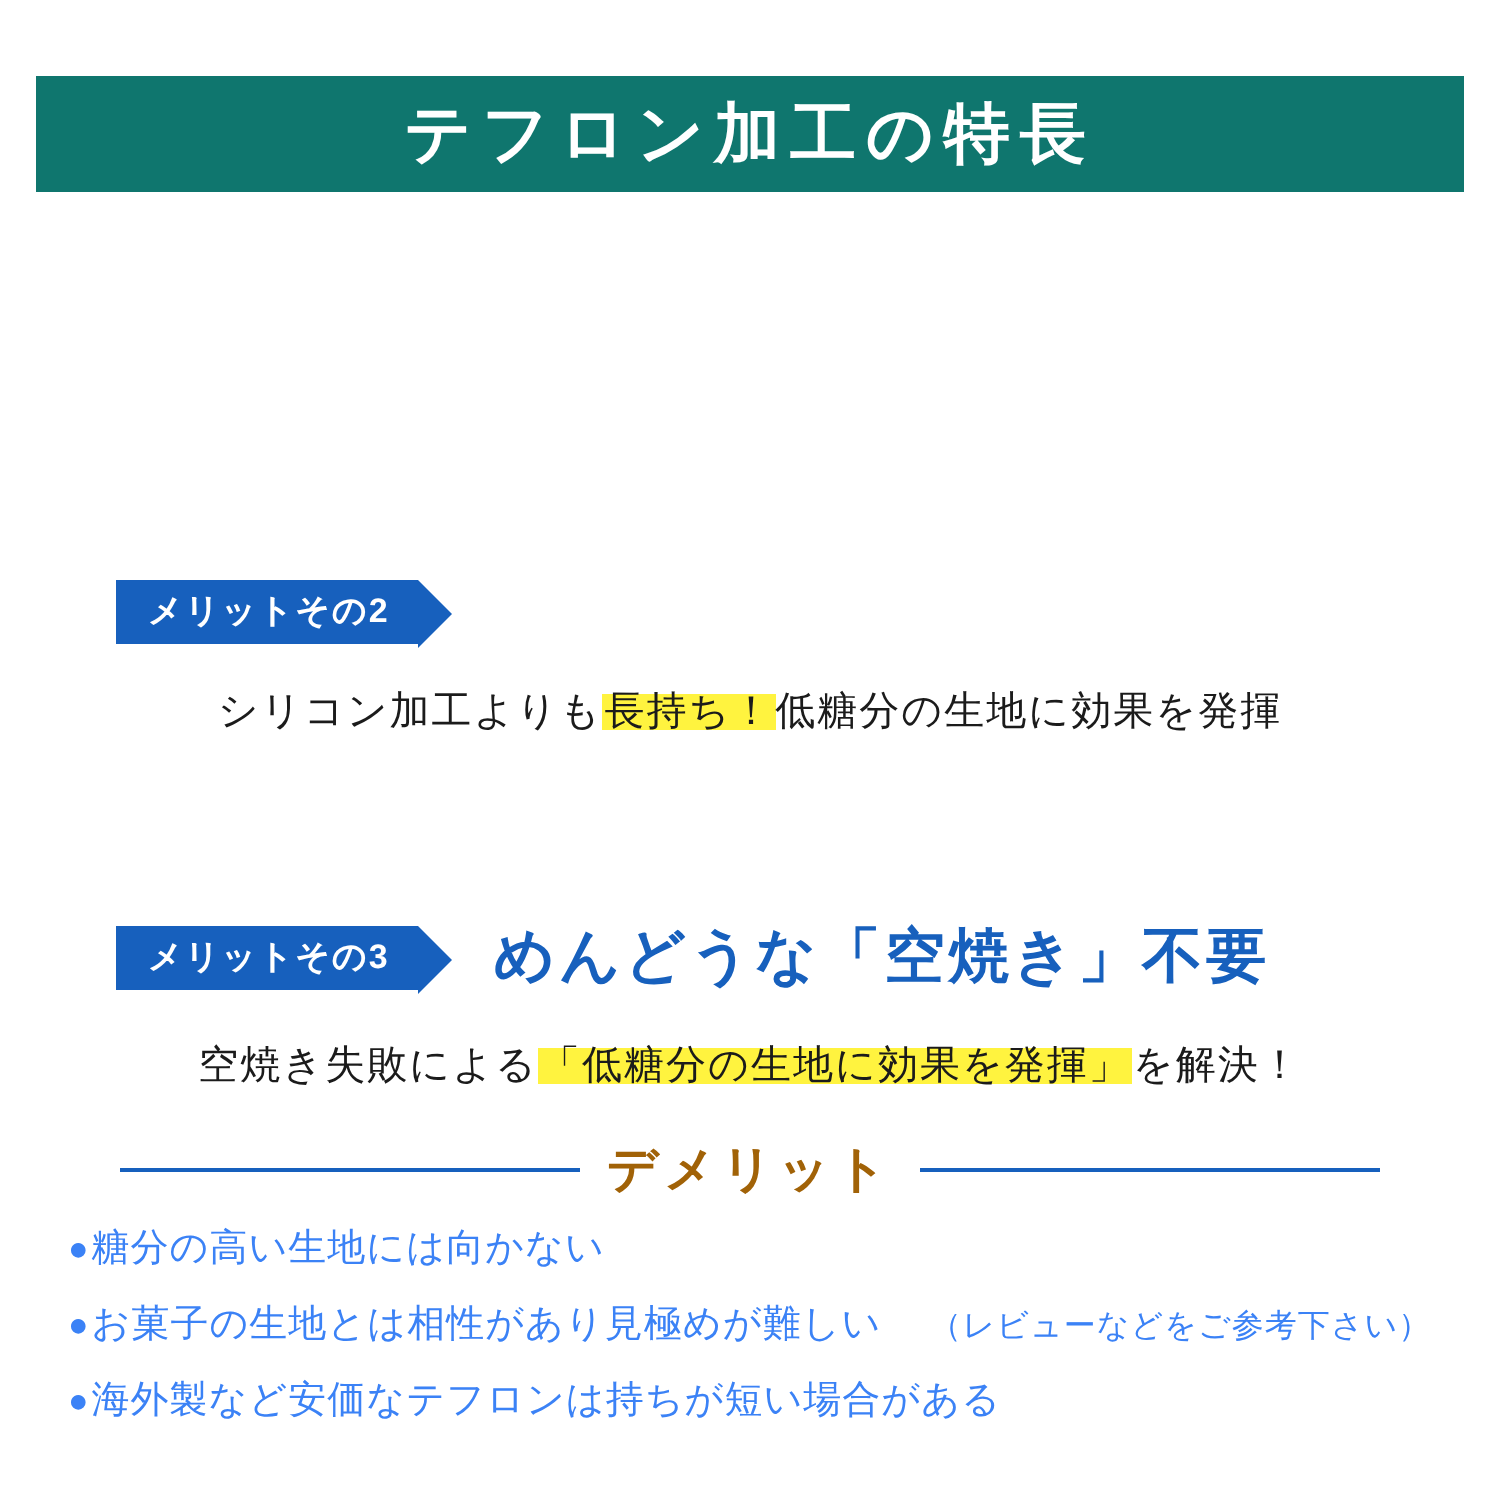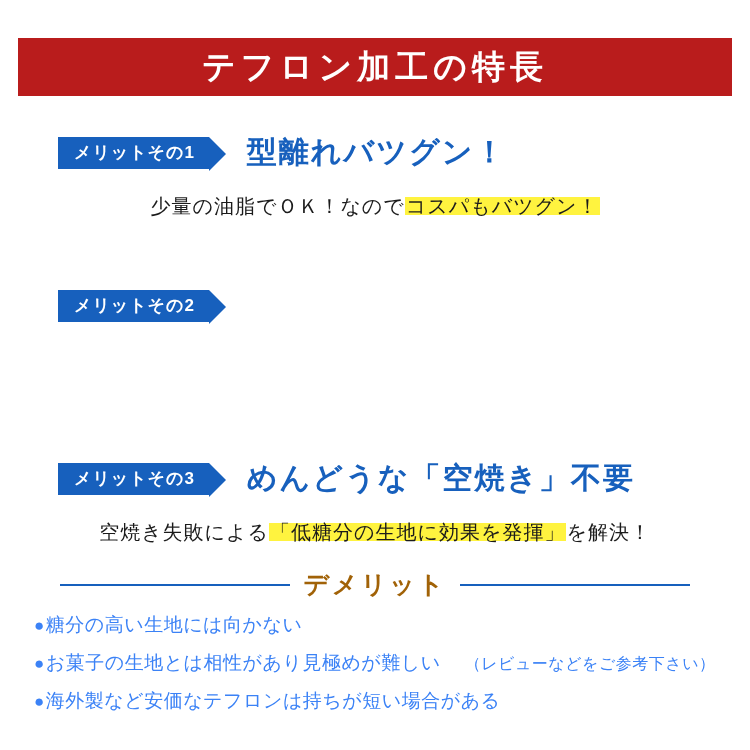--- a/index.html
+++ b/index.html
@@ -21,21 +21,21 @@
     box-sizing: border-box;
   }
 
   
   .title-banner {
     position: absolute;
     left: 18px;
     top: 38px;
     width: 714px;
     height: 58px;
-    background: #b91c1c;
+    background: #0f766e;
     display: flex;
     align-items: center;
     justify-content: center;
   }
   .title-banner .title-text {
     color: #ffffff;
     font-size: 33px;
     font-weight: bold;
     letter-spacing: 5px;
     font-family: "Liberation Serif", serif;
@@ -144,33 +144,27 @@
 </style>
 </head>
 <body>
 
 <div class="page">
 
   <div class="title-banner">
     <span class="title-text">テフロン加工の特長</span>
   </div>
 
-  <div class="merit" style="top:132px;">
-    <div class="merit-head">
-      <span class="merit-tag">メリットその1</span>
-      <span class="merit-title">型離れバツグン！</span>
-    </div>
-    <div class="merit-body">
-      <span>少量の油脂でＯＫ！なので</span><span class="hl">コスパもバツグン！</span><span></span>
-    </div>
-  </div>
 
   <div class="merit" style="top:290px;">
     <div class="merit-head">
       <span class="merit-tag">メリットその2</span>
+    </div>
+    <div class="merit-body">
+      <span>シリコン加工よりも</span><span class="hl">長持ち！</span><span>低糖分の生地に効果を発揮</span>
     </div>
   </div>
 
   <div class="merit" style="top:458px;">
     <div class="merit-head">
       <span class="merit-tag">メリットその3</span>
       <span class="merit-title">めんどうな「空焼き」不要</span>
     </div>
     <div class="merit-body">
       <span>空焼き失敗による</span><span class="hl">「低糖分の生地に効果を発揮」</span><span>を解決！</span>

